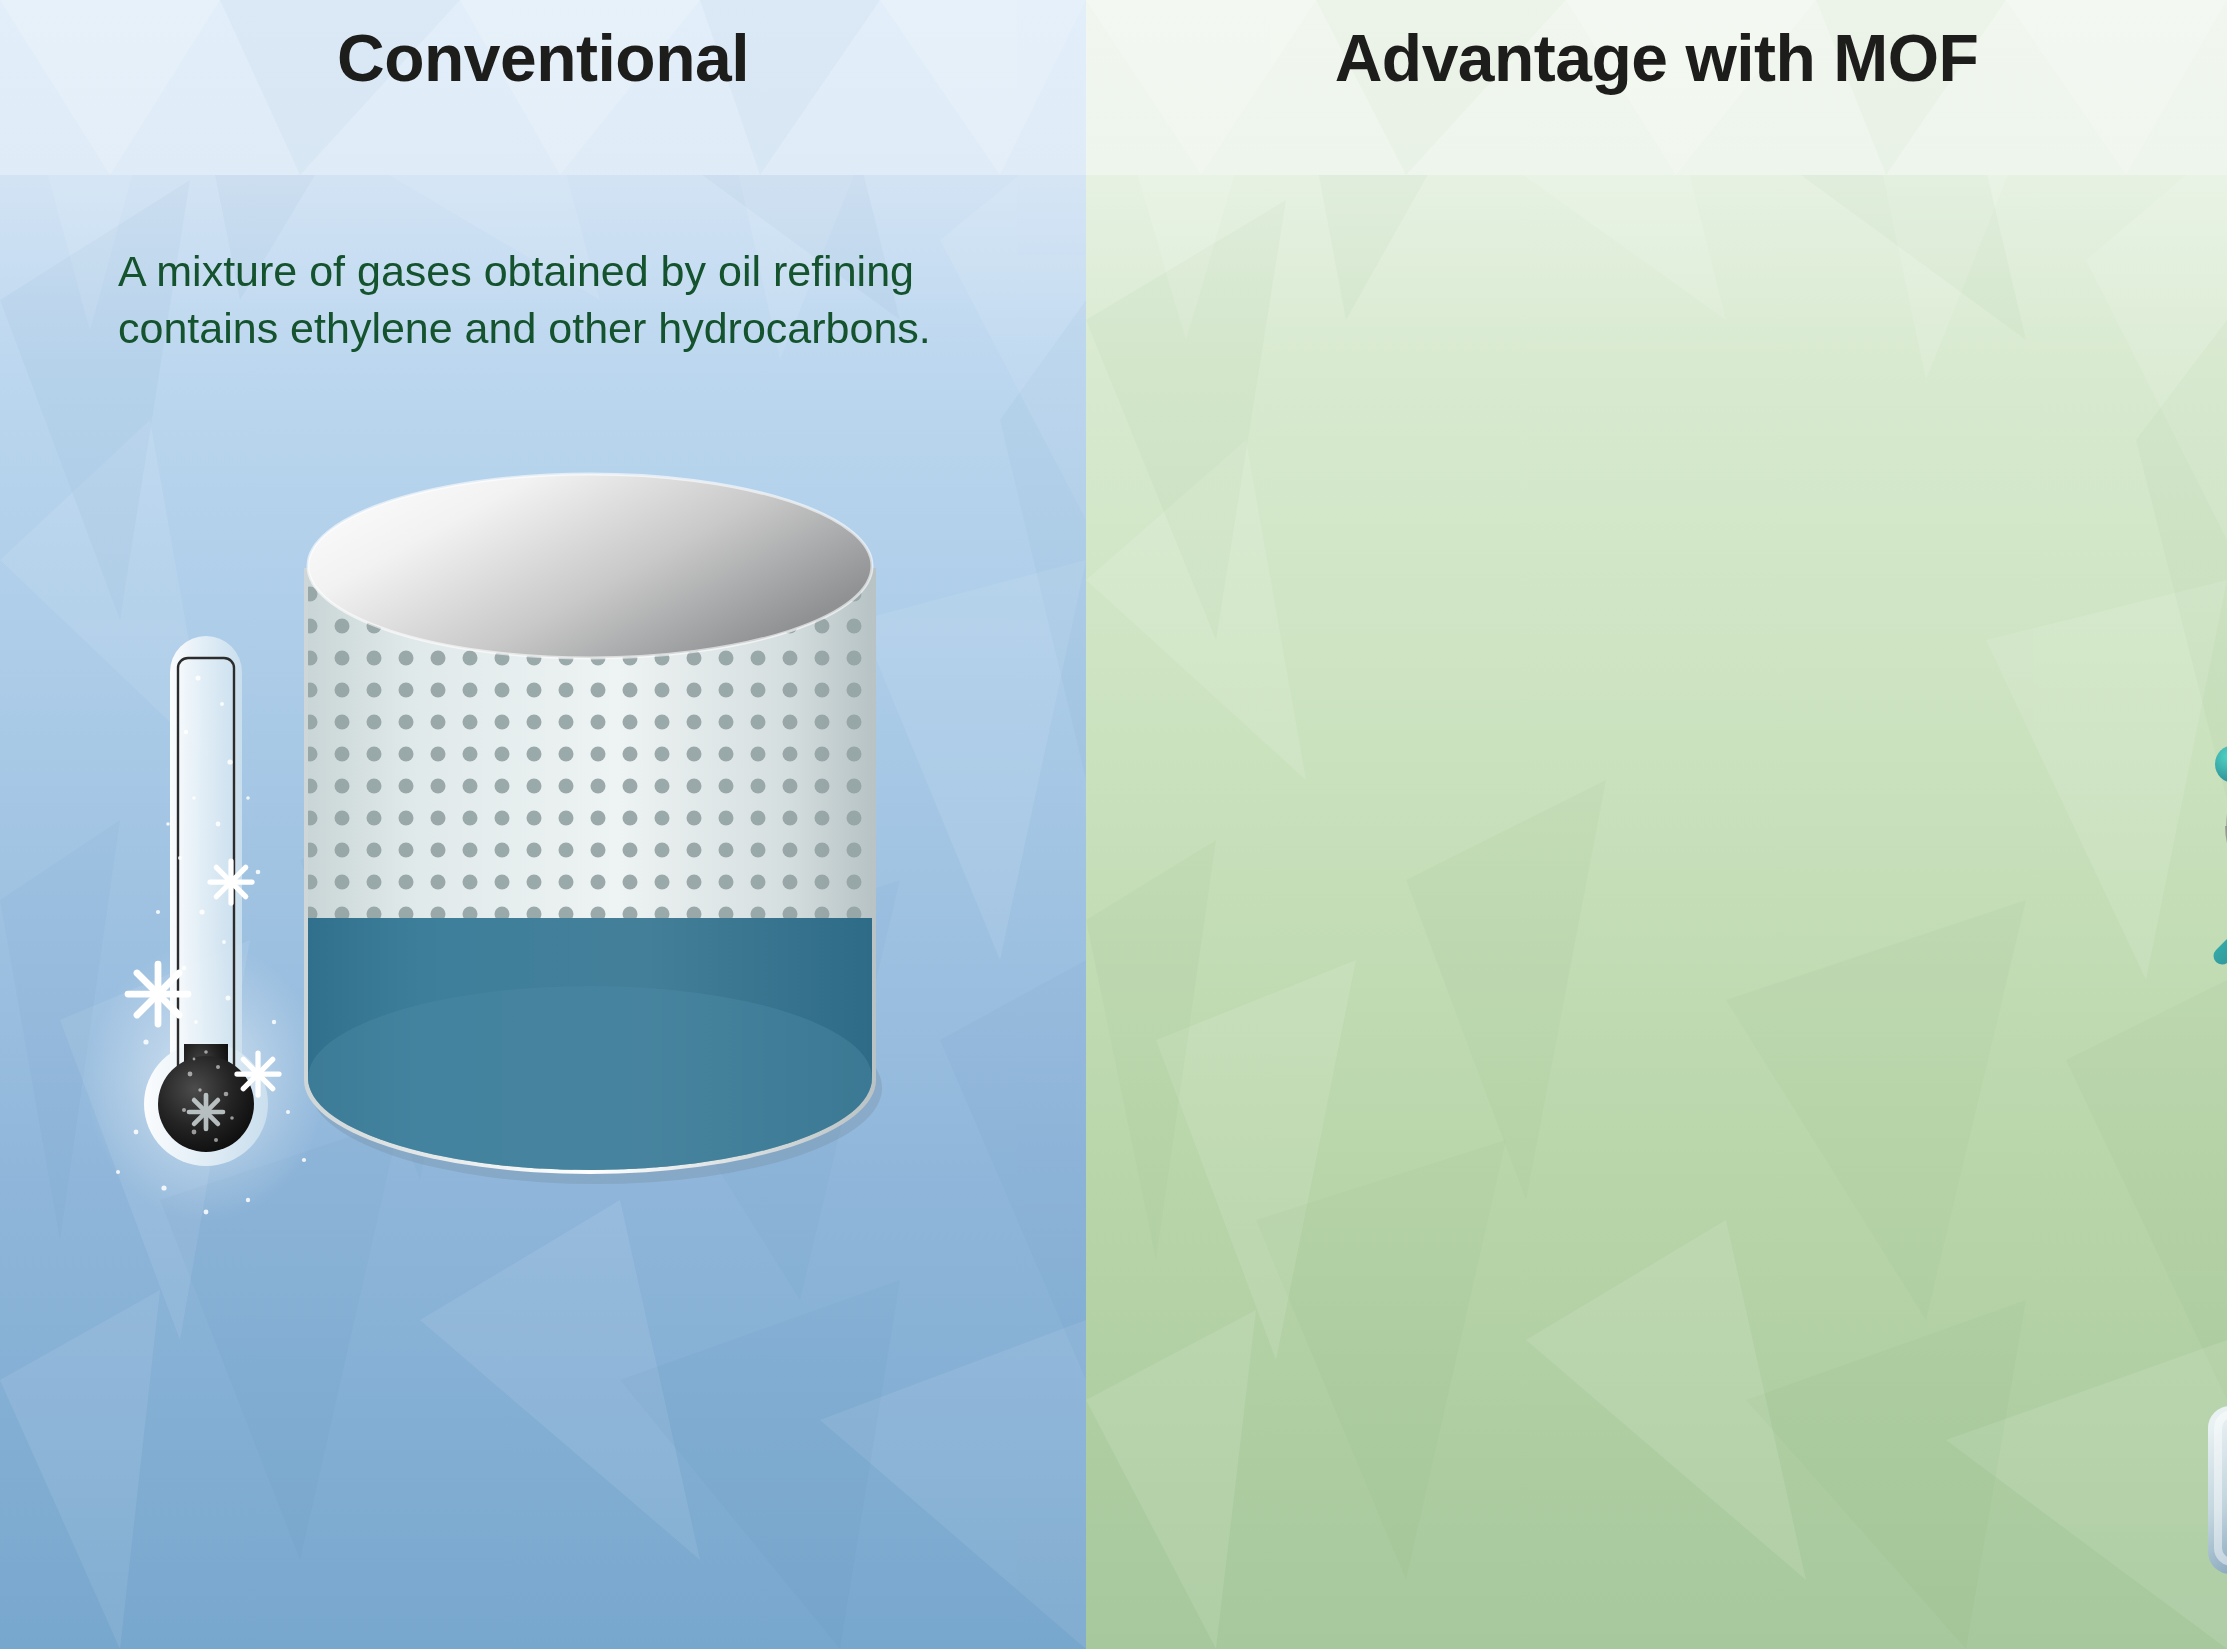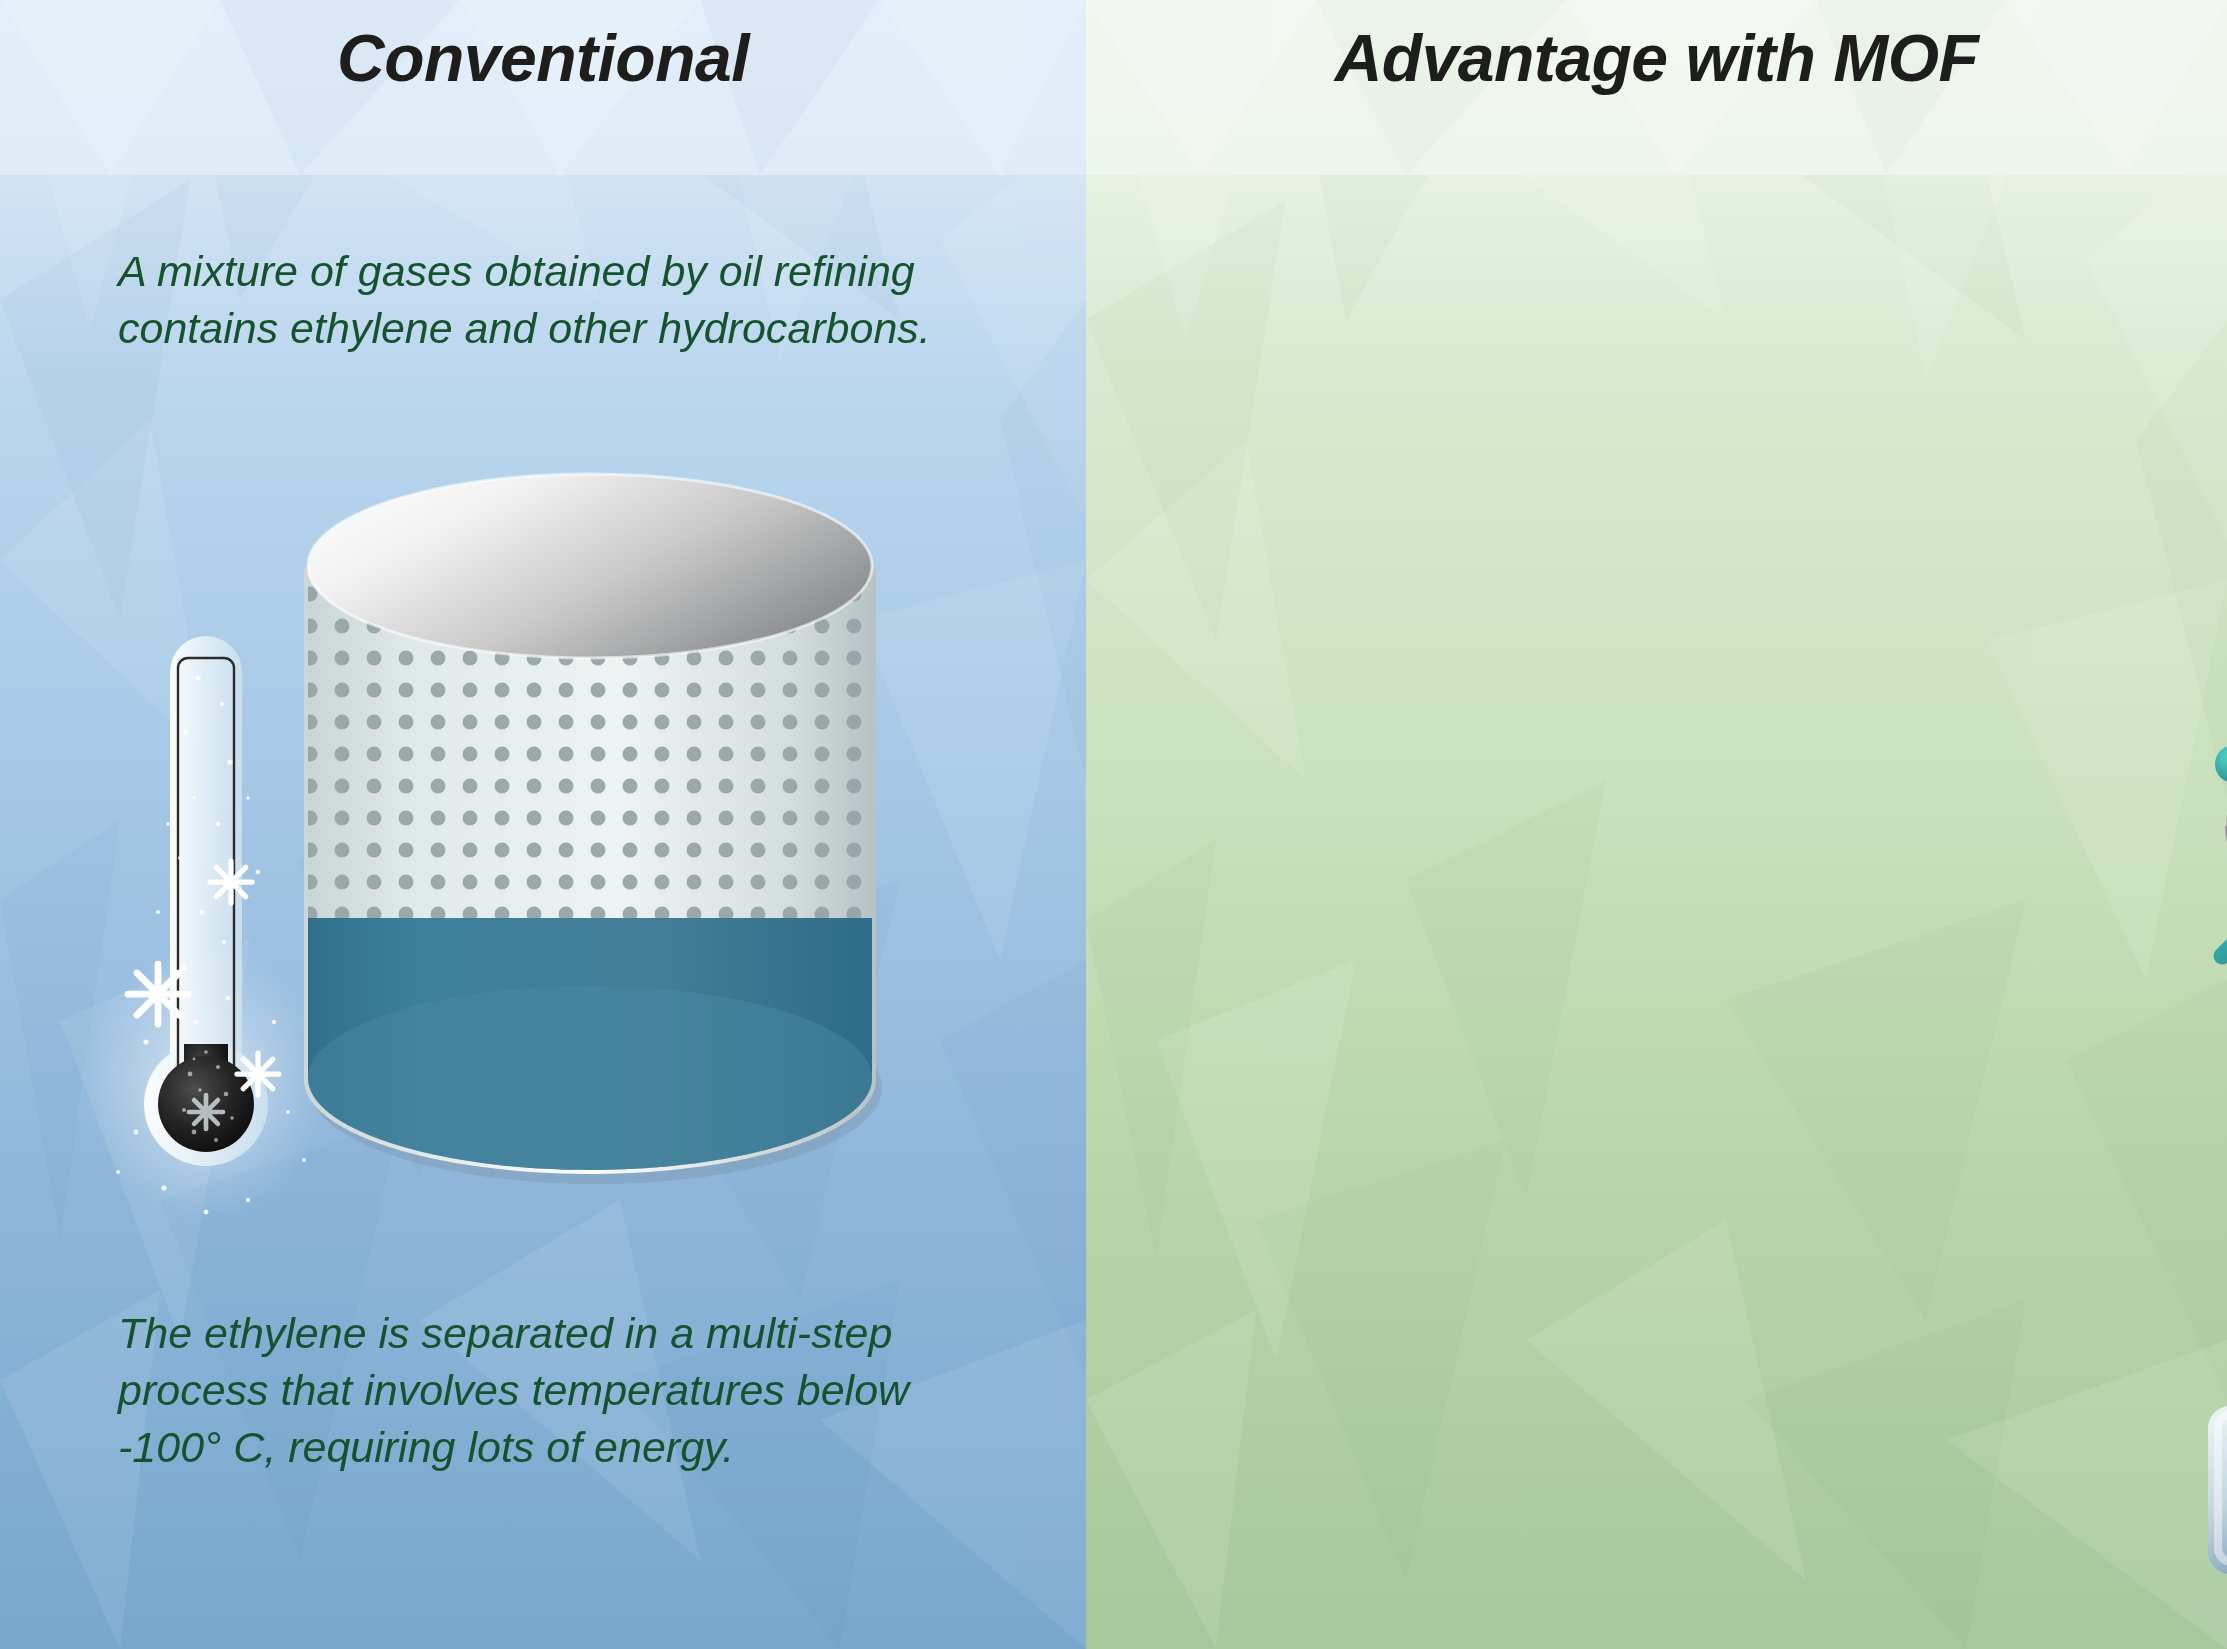--- a/index.html
+++ b/index.html
@@ -6,21 +6,20 @@
   html, body {
     width: 2227px; height: 1649px;
     overflow: hidden;
     font-family: "Liberation Sans", sans-serif;
     background: #ffffff;
   }
   #stage {
     position: relative;
     width: 2227px; height: 1649px;
     overflow: hidden;
-    font-style: italic;
   }
 
   
   .panel {
     position: absolute;
     top: 0; height: 1649px;
     overflow: hidden;
   }
   .panel-left  { left: 0;     width: 1086px; }
   .panel-right { left: 1086px; width: 1141px; }
@@ -295,21 +294,20 @@
       <g clip-path="url(#clipLower)">
         <path d="M8 78 v512 a282 92 0 0 0 564 0 v-512 z" fill="url(#liquidGrad)"></path>
       </g>
 
       <ellipse cx="290" cy="590" rx="282" ry="92" fill="#4b8aa4" fill-opacity=".45"></ellipse>
 
       <ellipse cx="290" cy="78" rx="282" ry="92" fill="url(#topFace)"></ellipse>
       <ellipse cx="290" cy="78" rx="282" ry="92" fill="none" stroke="#ffffff" stroke-opacity=".6" stroke-width="3"></ellipse>
     </svg>
 
-    <div class="copy" id="copy-left-bottom">The ethylene is separated in a multi-step process that involves temperatures below -100° C, requiring lots of energy.</div>
   </div>
 
   <div class="panel panel-right">
     <div class="panel-bg"></div>
 
     <svg class="poly" viewBox="0 0 1141 1649" preserveAspectRatio="none">
       <g fill="#ffffff" fill-opacity="0.20">
         <polygon points="0,0 200,0 100,340"></polygon>
         <polygon points="360,120 560,0 640,320"></polygon>
         <polygon points="760,0 960,80 840,380"></polygon>

